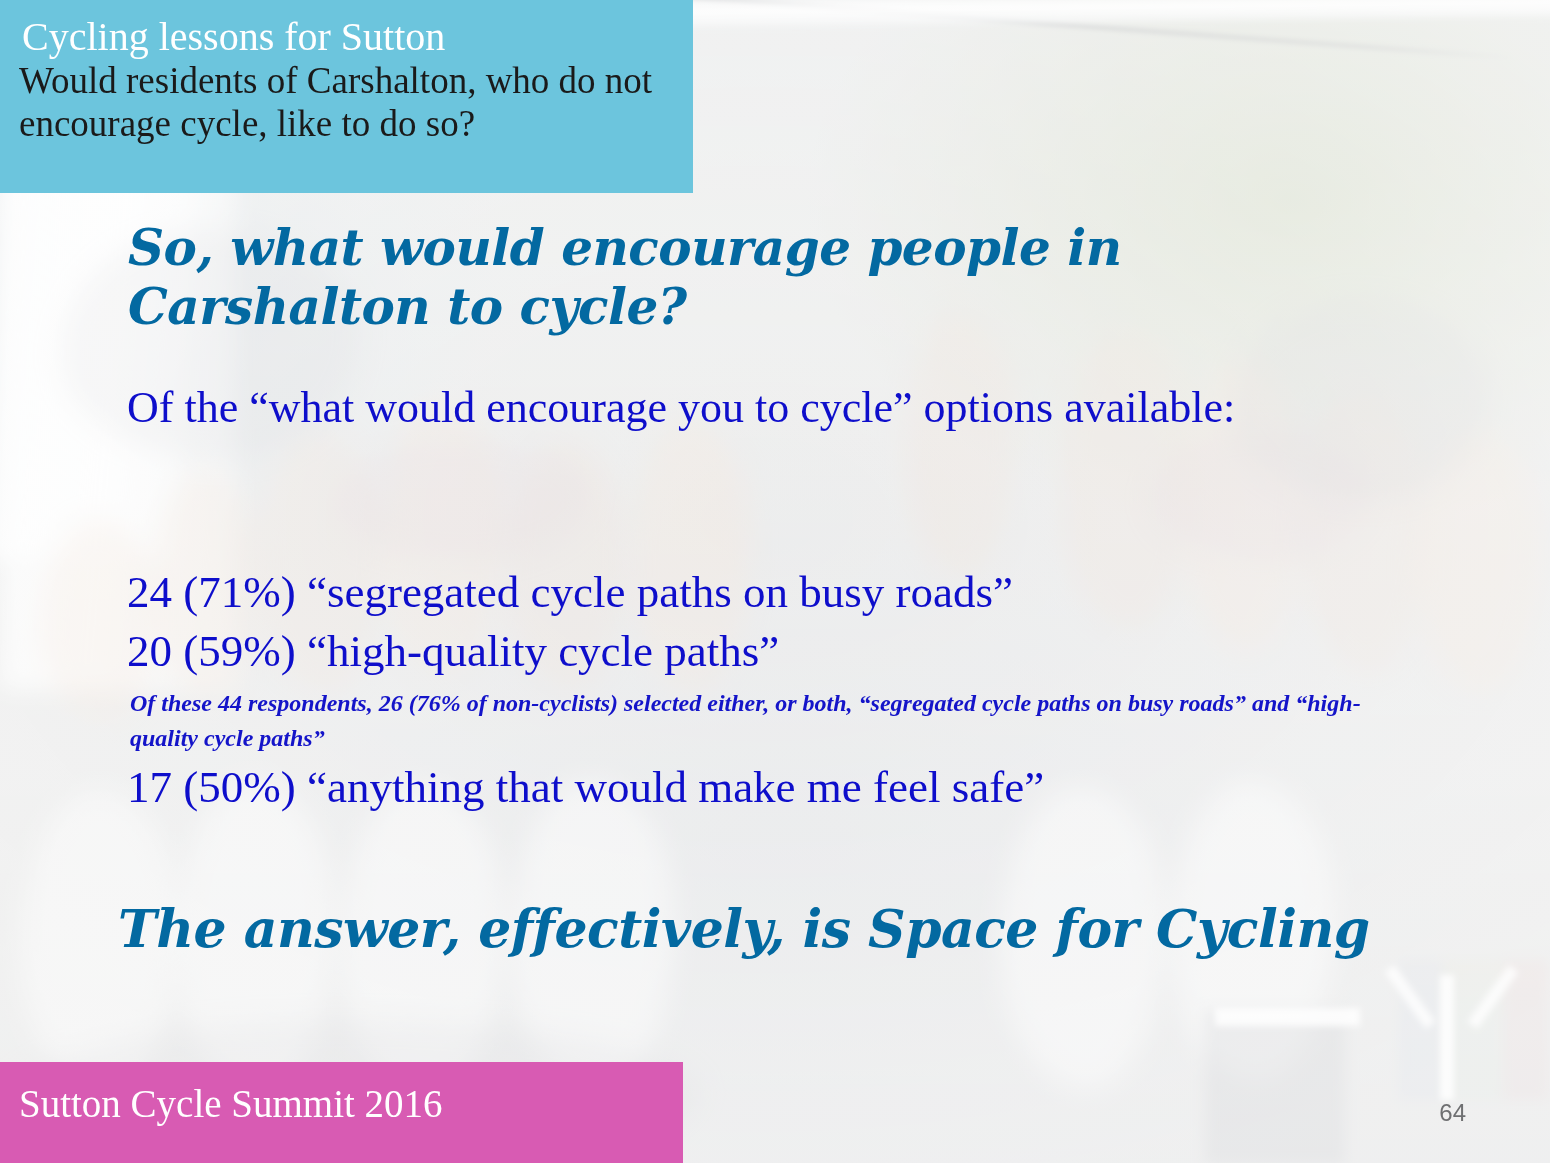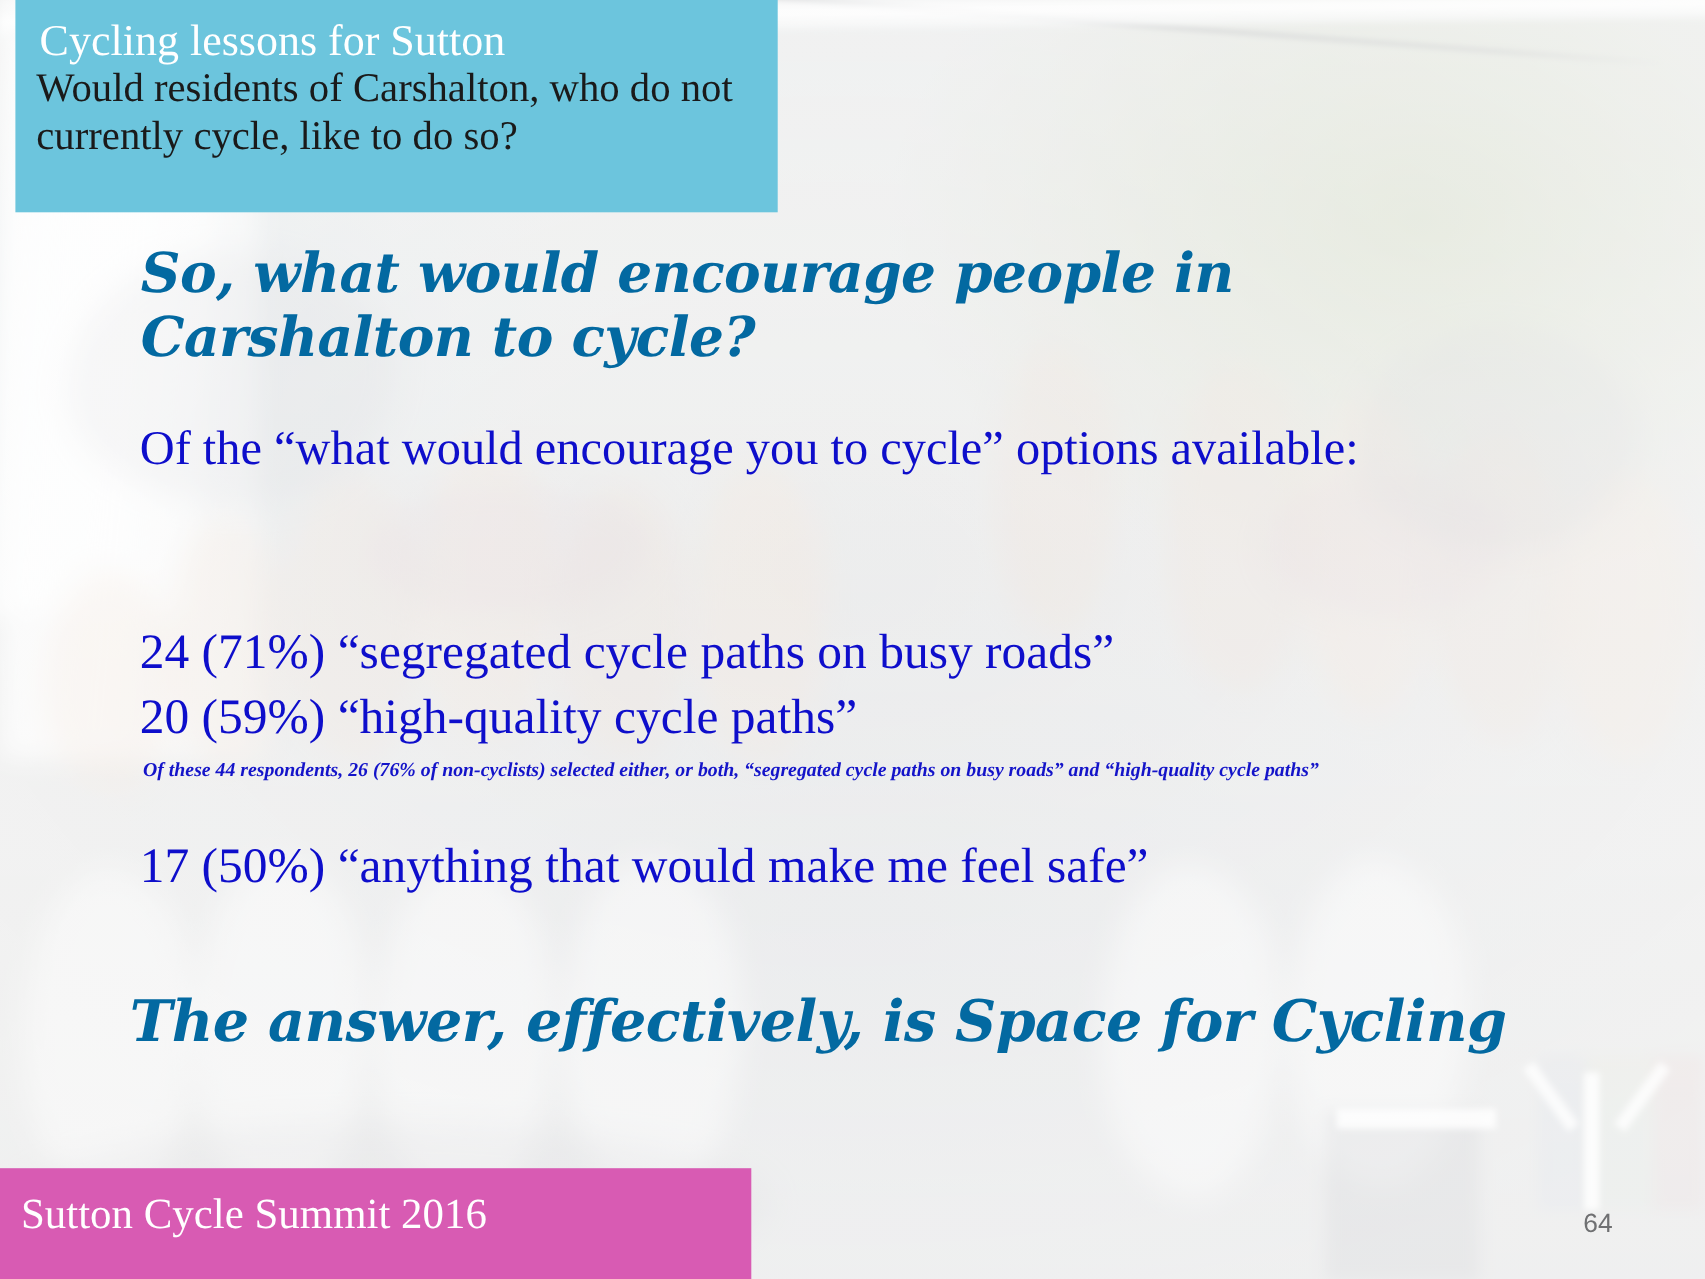--- a/index.html
+++ b/index.html
@@ -128,21 +128,21 @@
   
   .bg-veil {
     background:linear-gradient(180deg, rgba(255,255,255,.50) 0%, rgba(255,255,255,.56) 30%, rgba(255,255,255,.52) 62%, rgba(255,255,255,.46) 100%);
   }
   .bg-veil2 {
     background:radial-gradient(ellipse 1100px 700px at 760px 520px, rgba(255,255,255,.18) 0%, rgba(255,255,255,.38) 70%, rgba(255,255,255,.46) 100%);
   }
 
   
   #header-box {
-    position:absolute; left:14px; top:0;
+    position:absolute; left:0; top:0;
     width:693px; height:193px;
     background:#6cc5dd;
   }
   #slide-kicker {
     position:absolute; left:22px; top:17px;
     font-family:"Liberation Serif", serif;
     font-size:40px; line-height:1;
     color:#ffffff;
     white-space:nowrap;
   }
@@ -184,21 +184,21 @@
   #stat-1 { left:127px; top:568px; font-size:45px; line-height:1.1; white-space:nowrap; }
   #stat-2 { left:127px; top:627px; font-size:45px; line-height:1.1; white-space:nowrap; }
   #stat-3 { left:127px; top:763px; font-size:45px; line-height:1.1; white-space:nowrap; }
 
   #note-line {
     position:absolute;
     left:130px; top:686px; width:1260px;
     font-family:"Liberation Serif", serif;
     font-style:italic;
     font-weight:700;
-    font-size:18px; line-height:1.45;
+    font-size:24px; line-height:1.45;
     color:#1414c9;
   }
 
   
   #footer-bar {
     position:absolute; left:0; bottom:0;
     width:683px; height:101px;
     background:#d85bb3;
   }
   #footer-label {
@@ -262,21 +262,21 @@
     <div class="bg-flag-v"></div>
     <div class="bg-flag-v2"></div>
     <div class="bg-flag-v3"></div>
 
     <div class="layer bg-veil"></div>
     <div class="layer bg-veil2"></div>
   </div>
 
   <div id="header-box">
     <div id="slide-kicker">Cycling lessons for Sutton</div>
-    <div id="slide-title">Would residents of Carshalton, who do not currently cycle, like to do so?</div>
+    <div id="slide-title">Would residents of Carshalton, who do not encourage cycle, like to do so?</div>
   </div>
 
   <div id="question-script" class="script">So, what would encourage people in Carshalton to cycle?</div>
 
   <div id="intro-line" class="blue-body">Of the “what would encourage you to cycle” options available:</div>
 
   <div id="stat-1" class="blue-body">24 (71%) “segregated cycle paths on busy roads”</div>
   <div id="stat-2" class="blue-body">20 (59%) “high-quality cycle paths”</div>
 
   <div id="note-line">Of these 44 respondents, 26 (76% of non-cyclists) selected either, or both, “segregated cycle paths on busy roads” and “high-quality cycle paths”</div>

